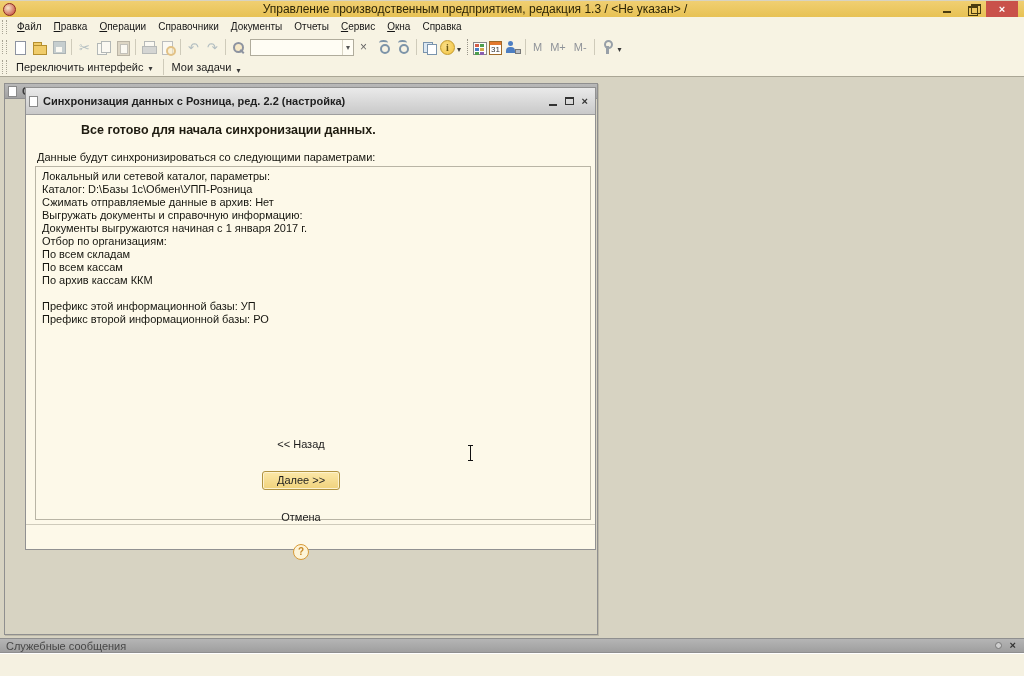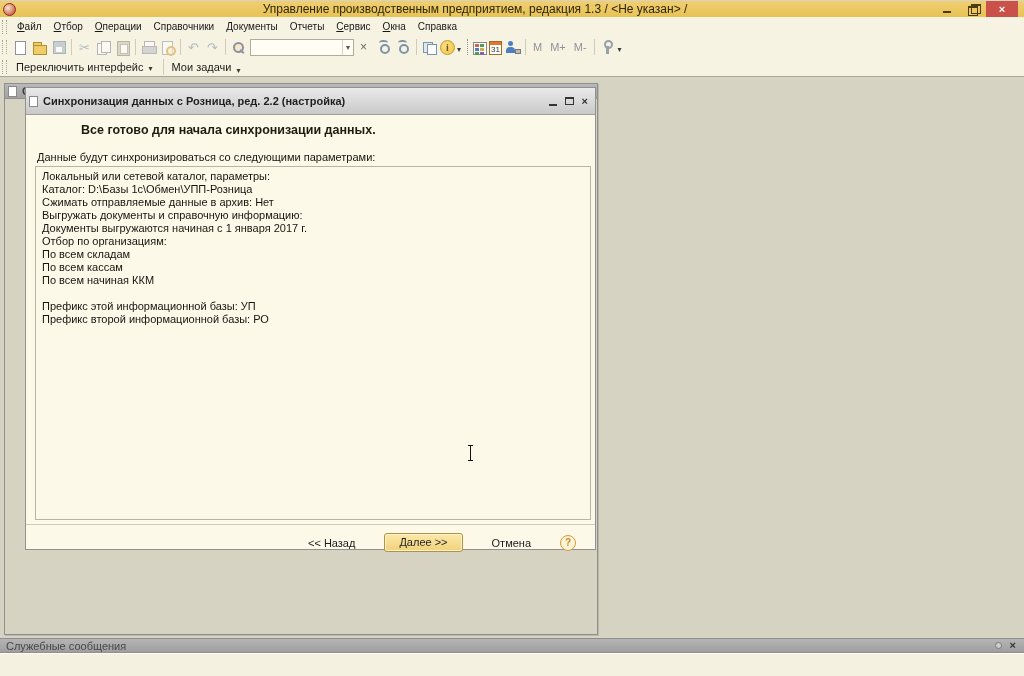--- a/index.html
+++ b/index.html
@@ -98,21 +98,21 @@
   .dlg{position:absolute;left:20px;top:3px;width:571px;height:463px;border:1px solid #919191;background:#fdf9e9;}
   .dlg-title{height:27px;background:linear-gradient(#eaeaea,#c9c9c9);display:flex;align-items:center;border-bottom:1px solid #9e9e9e;}
   .dlg-title .wt{font-size:11px;font-weight:bold;color:#1f1f1f;line-height:15px;}
   .dlg-body{position:relative;height:445px;}
   .dlg-heading{position:absolute;left:11px;top:8px;font-size:12.5px;font-weight:bold;color:#1e1b10;padding-left:44px;}
   .dlg-label{position:absolute;left:11px;top:36px;font-size:11px;color:#15150f;}
   .params-box{position:absolute;left:9px;top:51px;width:556px;height:354px;border:1px solid #b9b5a5;
     background:#fdf9e9;padding:3px 6px;overflow:hidden;}
   .pline{font-size:11px;line-height:13px;color:#15150f;min-height:13px;white-space:pre;}
   .dlg-footer{position:absolute;left:0;bottom:0;width:100%;height:36px;border-top:1px solid #cfcbbb;
-    display:flex;align-items:center;justify-content:flex-end;gap:29px;padding-right:19px;}
+    display:flex;align-items:center;justify-content:flex-end;gap:21px;padding-right:19px;flex-direction:column;}
   .flatbtn{font-size:11px;color:#1c1c1c;cursor:default;}
   .nextbtn{font-size:11px;font-weight:normal;color:#1f1f1f;background:linear-gradient(#fce8a8,#f0d27c);
     border:1px solid #b19341;border-radius:3px;padding:2px 14px 3px;box-shadow:inset 0 0 0 1px #fdf2cf;}
   .helpbtn{width:16px;height:16px;border-radius:50%;border:1px solid #d89a35;background:#fdf4d8;
     color:#c98a28;font-weight:bold;font-size:10px;text-align:center;line-height:14px;}
 
   
   .ibeam{position:absolute;left:440px;top:330px;width:9px;height:16px;}
   .ibeam::before{content:"";position:absolute;left:4px;top:1px;width:1px;height:14px;background:#111;}
   .ibeam::after{content:"";position:absolute;left:2px;top:0;width:5px;height:1px;background:#111;box-shadow:0 15px 0 #111;}
@@ -135,21 +135,21 @@
   <div class="app-controls">
     <div class="appbtn appbtn-min"></div>
     <div class="appbtn appbtn-restore"></div>
     <div class="appbtn appbtn-close">×</div>
   </div>
 </div>
 
 <div class="menubar">
   <div class="grip"></div>
   <span class="menu-item accel">Файл</span>
-  <span class="menu-item accel">Отбор</span>
+  <span class="menu-item accel">Правка</span>
   <span class="menu-item accel">Операции</span>
   <span class="menu-item">Справочники</span>
   <span class="menu-item accel">Документы</span>
   <span class="menu-item">Отчеты</span>
   <span class="menu-item accel">Сервис</span>
   <span class="menu-item accel">Окна</span>
   <span class="menu-item">Справка</span>
 </div>
 
 <div class="toolbar1">
@@ -238,21 +238,21 @@
         <div class="dlg-label">Данные будут синхронизироваться со следующими параметрами:</div>
         <div class="params-box">
           <div class="pline">Локальный или сетевой каталог, параметры:</div>
           <div class="pline">Каталог: D:\Базы 1с\Обмен\УПП-Розница</div>
           <div class="pline">Сжимать отправляемые данные в архив: Нет</div>
           <div class="pline">Выгружать документы и справочную информацию:</div>
           <div class="pline">Документы выгружаются начиная с 1 января 2017 г.</div>
           <div class="pline">Отбор по организациям:</div>
           <div class="pline">По всем складам</div>
           <div class="pline">По всем кассам</div>
-          <div class="pline">По всем начиная ККМ</div>
+          <div class="pline">По архив кассам ККМ</div>
           <div class="pline"></div>
           <div class="pline">Префикс этой информационной базы: УП</div>
           <div class="pline">Префикс второй информационной базы: РО</div>
         </div>
         <div class="ibeam"></div>
         <div class="dlg-footer">
           <span class="flatbtn">&lt;&lt; Назад</span>
           <span class="nextbtn">Далее &gt;&gt;</span>
           <span class="flatbtn">Отмена</span>
           <span class="helpbtn">?</span>

